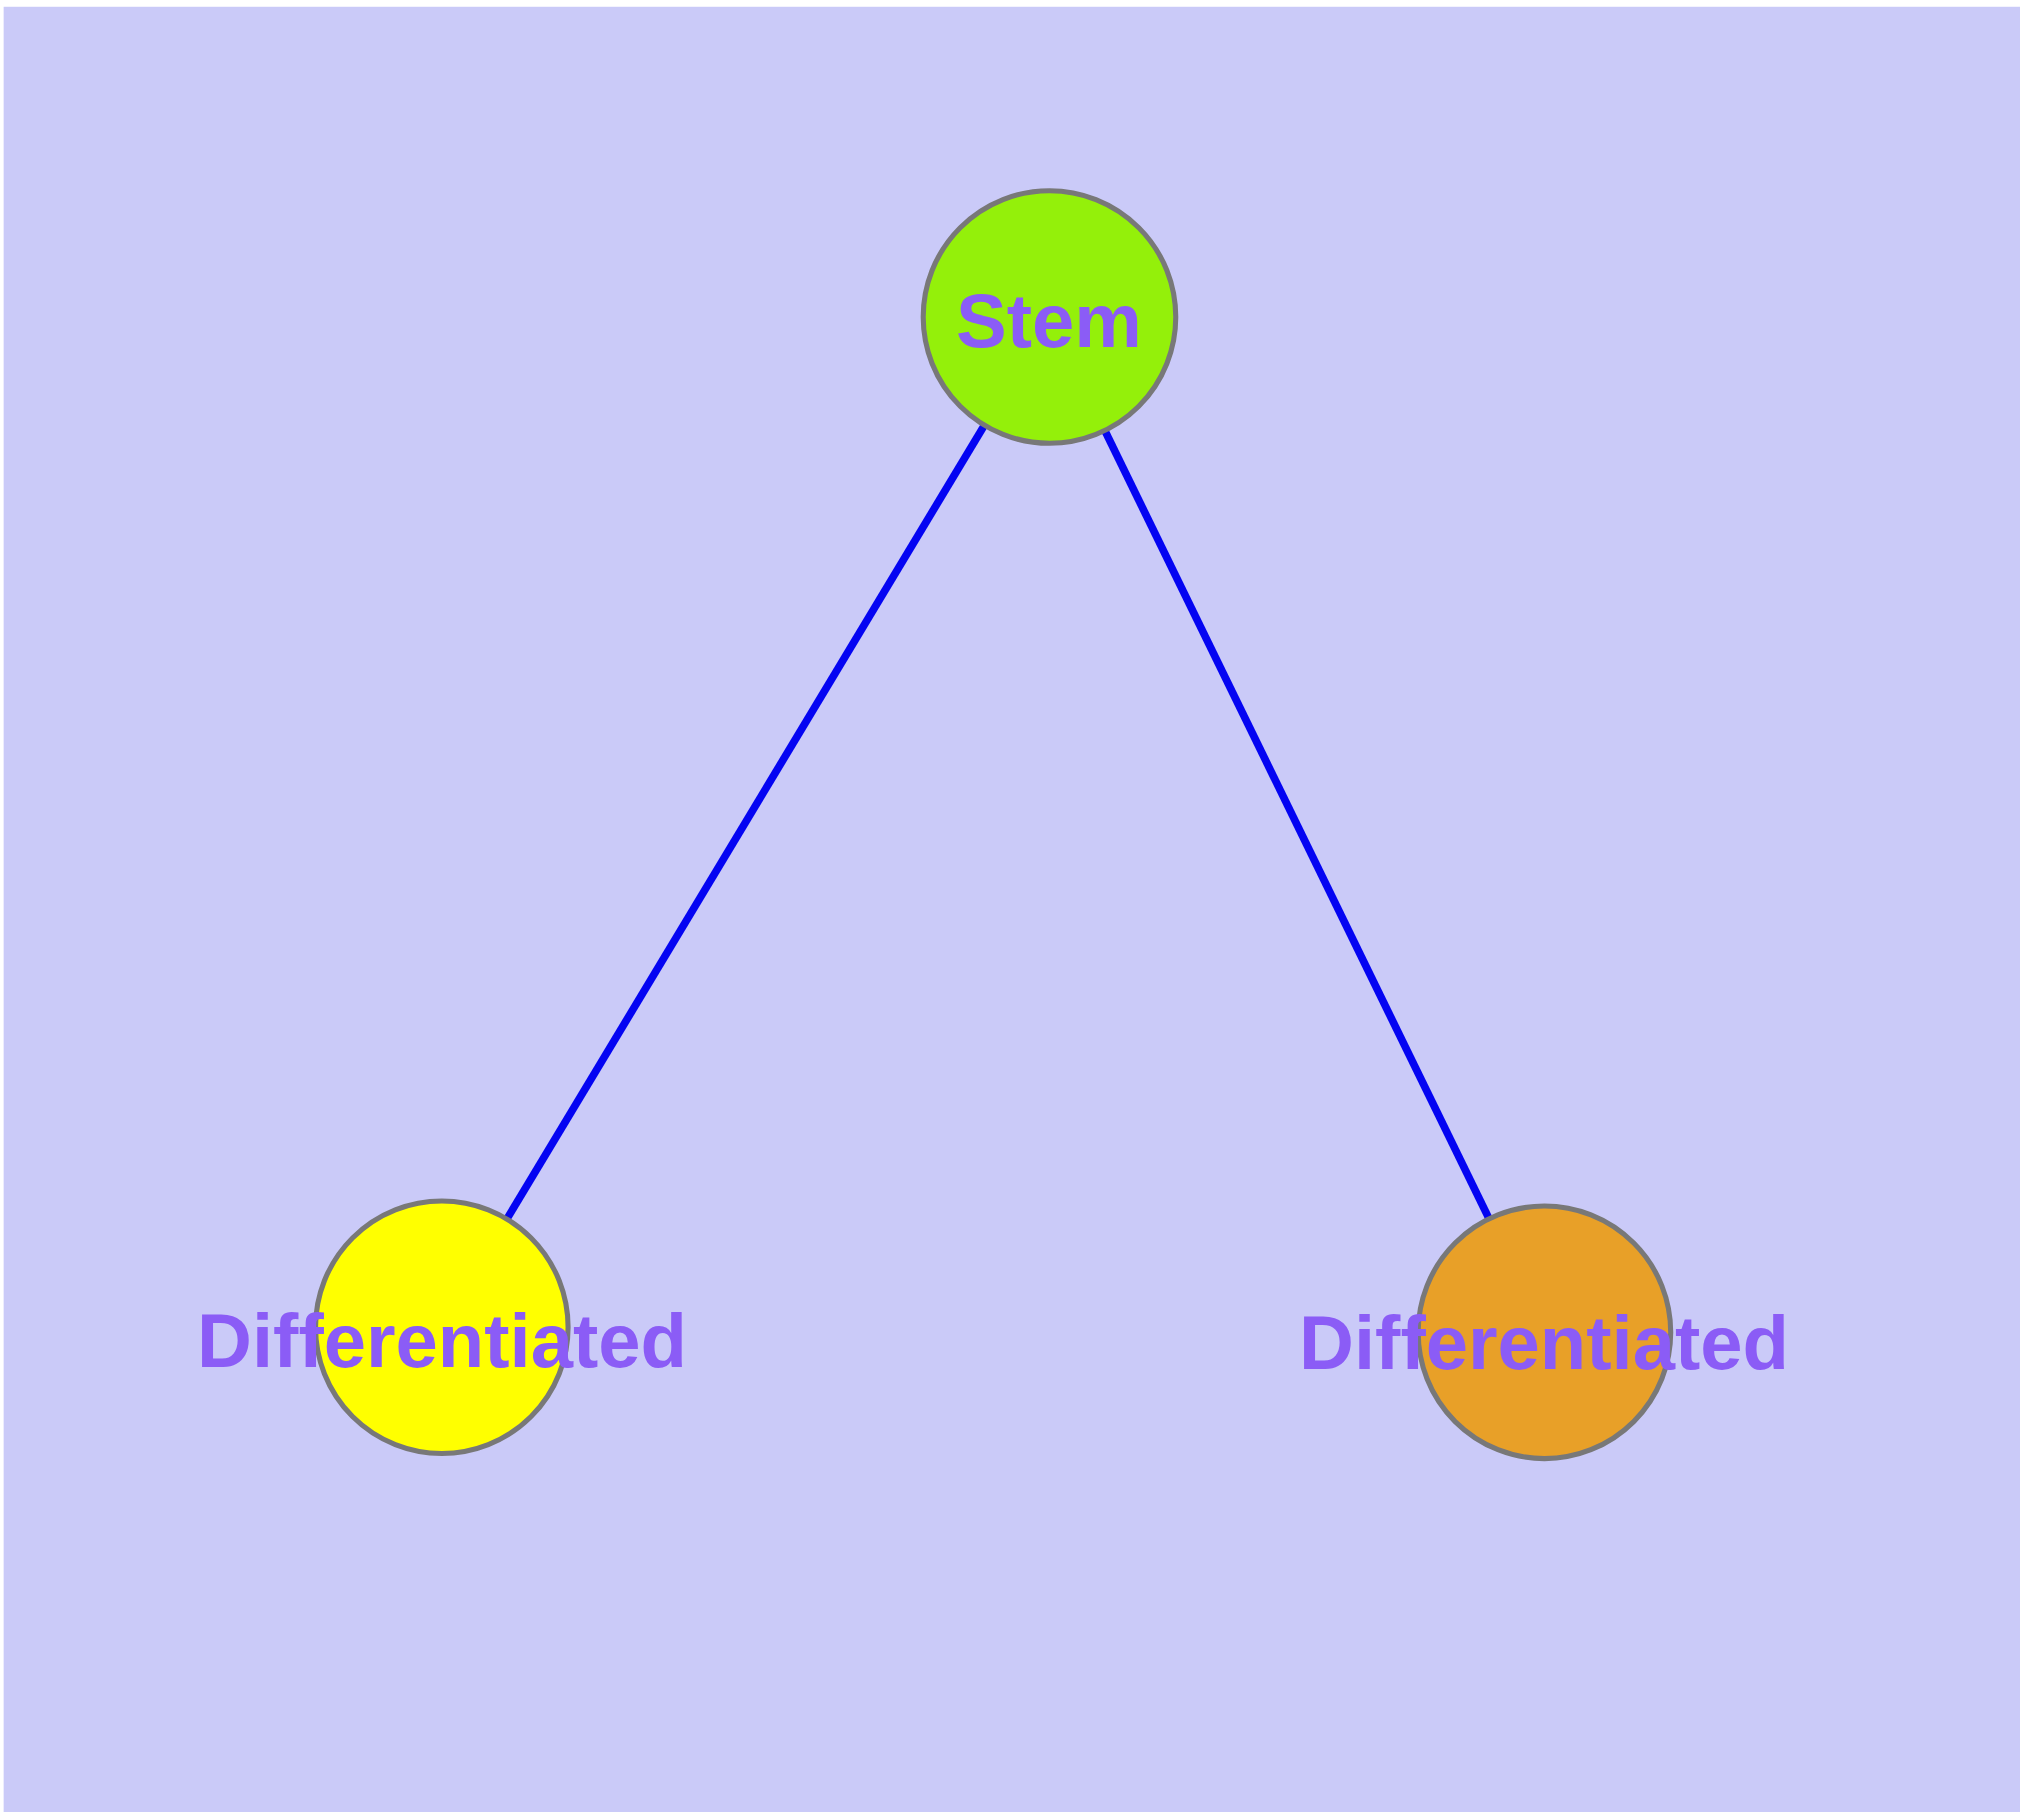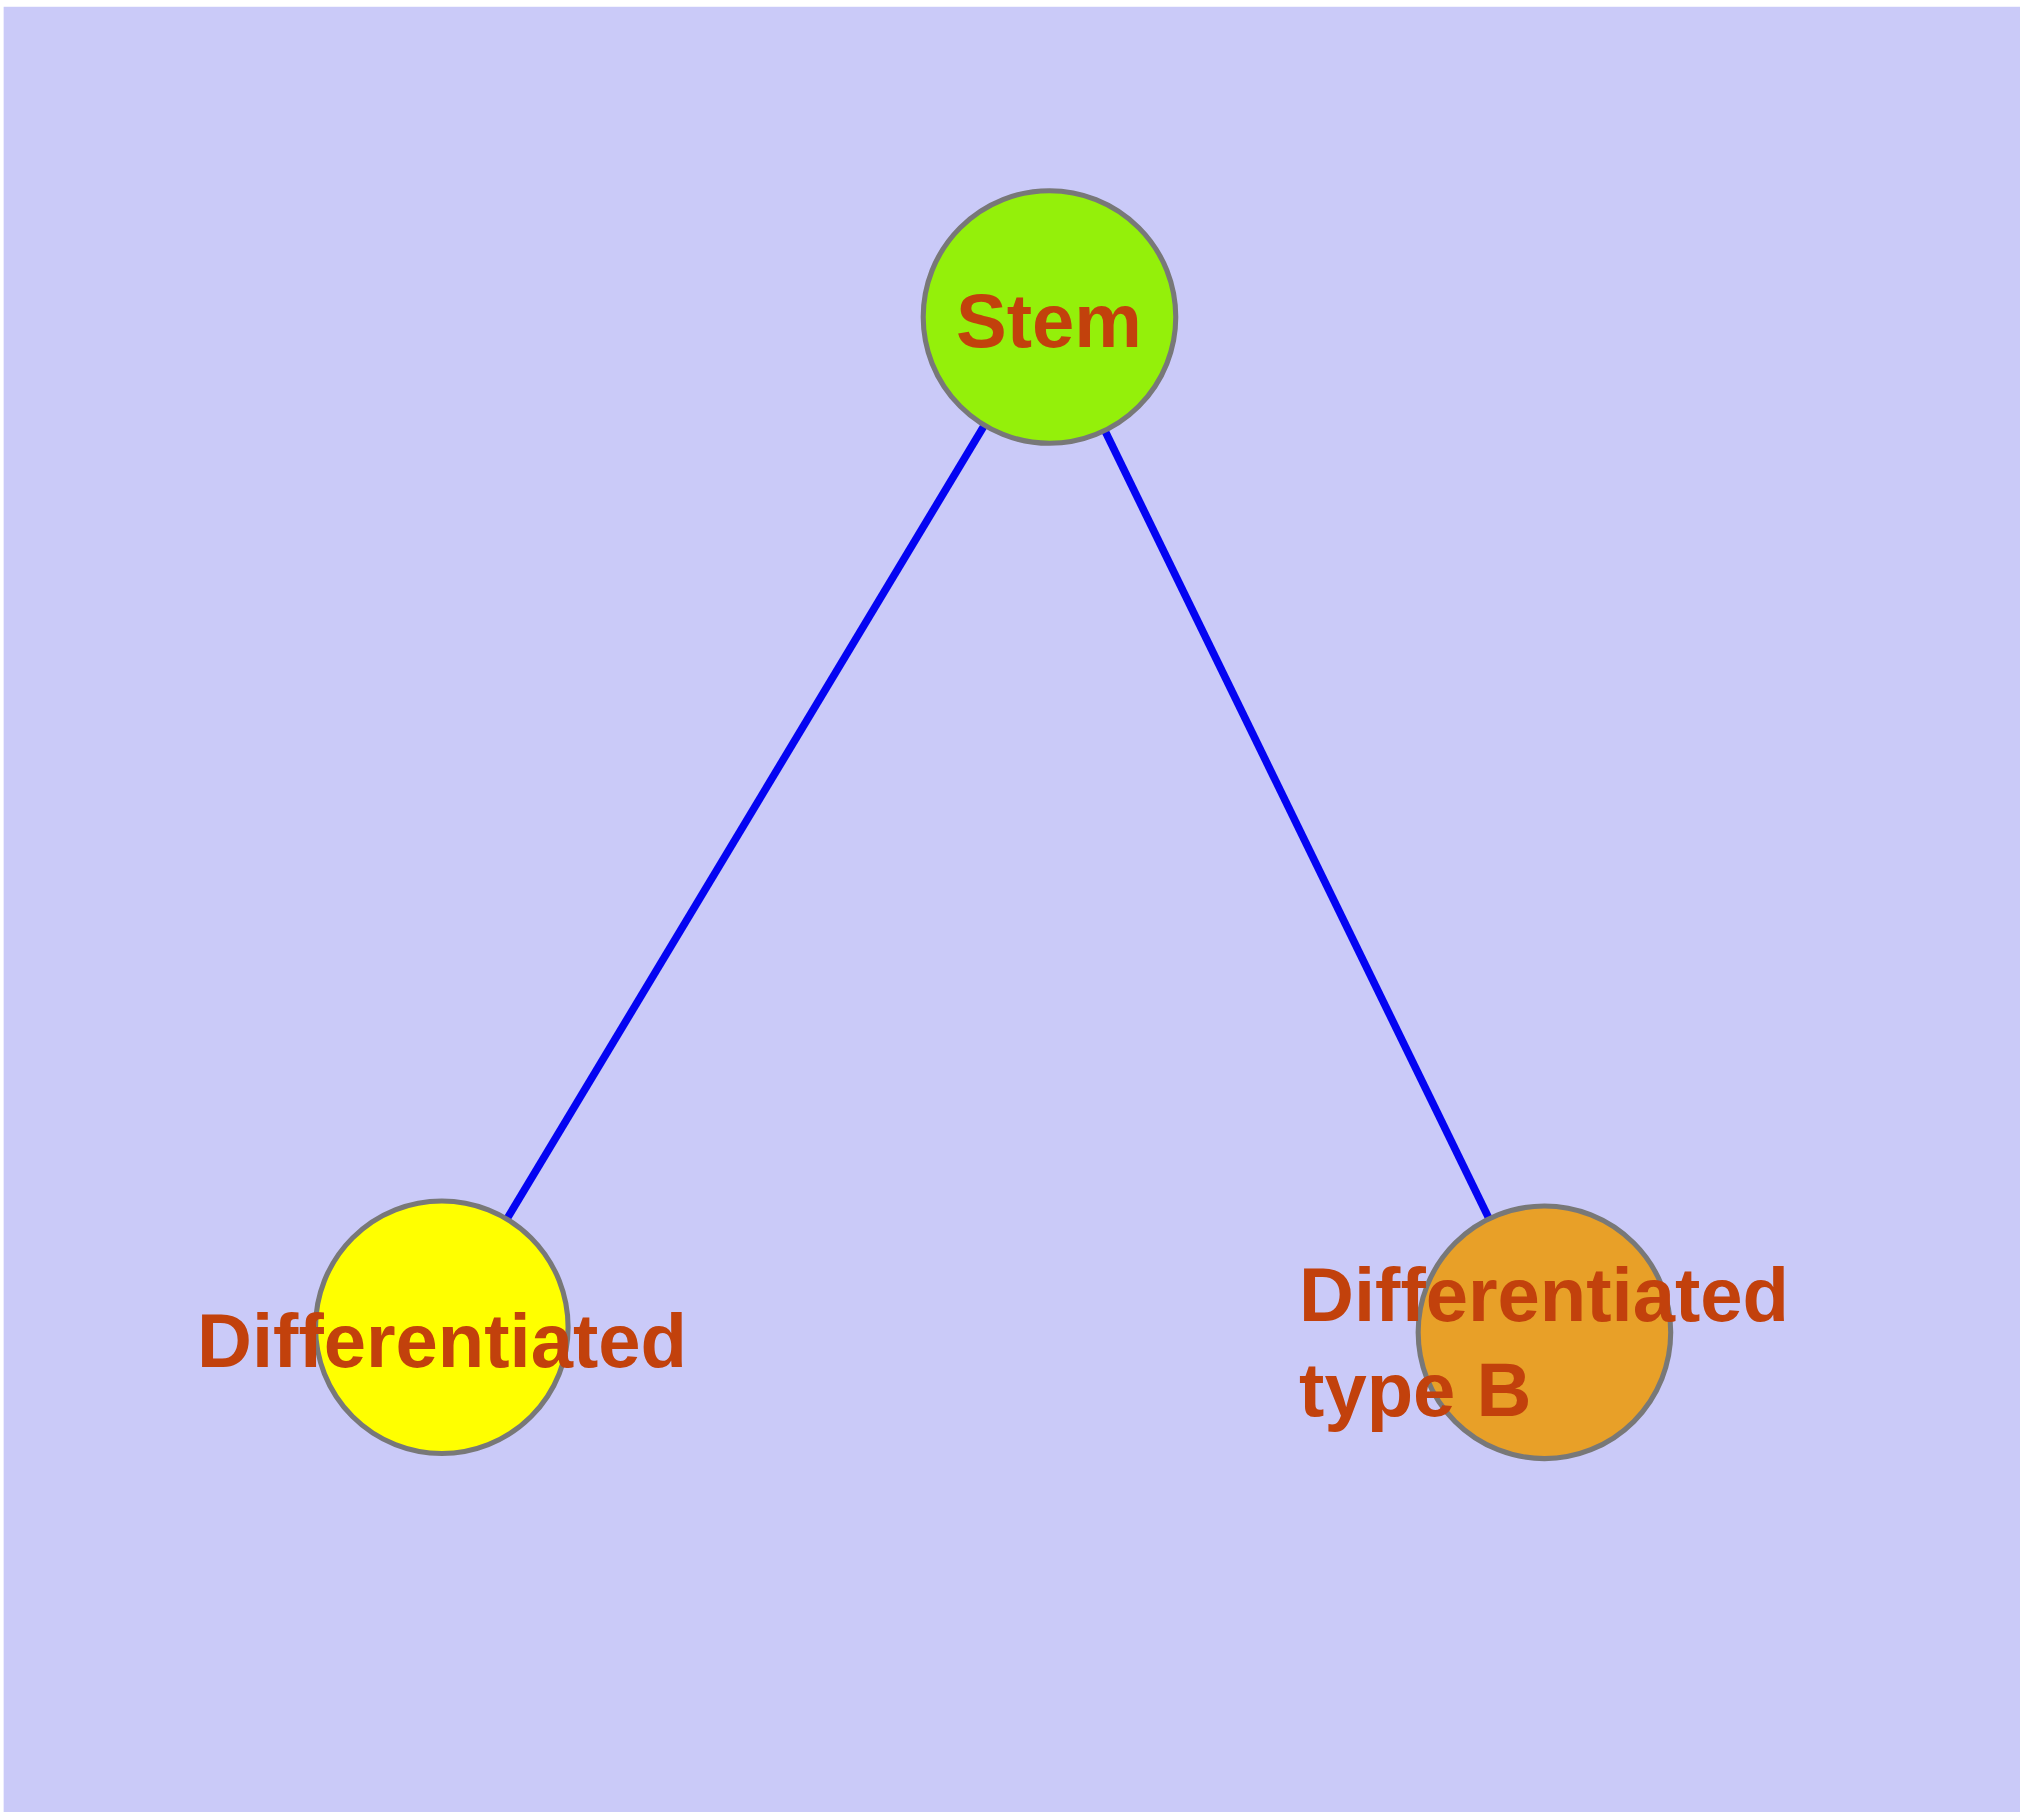--- a/index.html
+++ b/index.html
@@ -23,22 +23,22 @@
     width: 2021px;
     height: 1812px;
     display: block;
   }
   .node-label {
     position: absolute;
     transform: translate(-50%, -50%);
     font-weight: 700;
     font-size: 76px;
     line-height: 95px;
-    color: #c2410c;
-    text-align: left;
+    color: #8b5cf6;
+    text-align: right;
     white-space: nowrap;
     letter-spacing: 0;
   }
   .node-label .line { display: block; }
 </style>
 </head>
 <body>
 
 <div class="figure">
 
@@ -58,17 +58,16 @@
   <div class="node-label" style="left: 1049px; top: 320px;">
     <span class="line">Stem</span>
   </div>
 
   <div class="node-label" style="left: 442px; top: 1340px;">
     <span class="line">Differentiated</span>
   </div>
 
   <div class="node-label" style="left: 1544px; top: 1342px;">
     <span class="line">Differentiated</span>
-    <span class="line">type B</span>
   </div>
 
 </div>
 
 
 </body></html>

